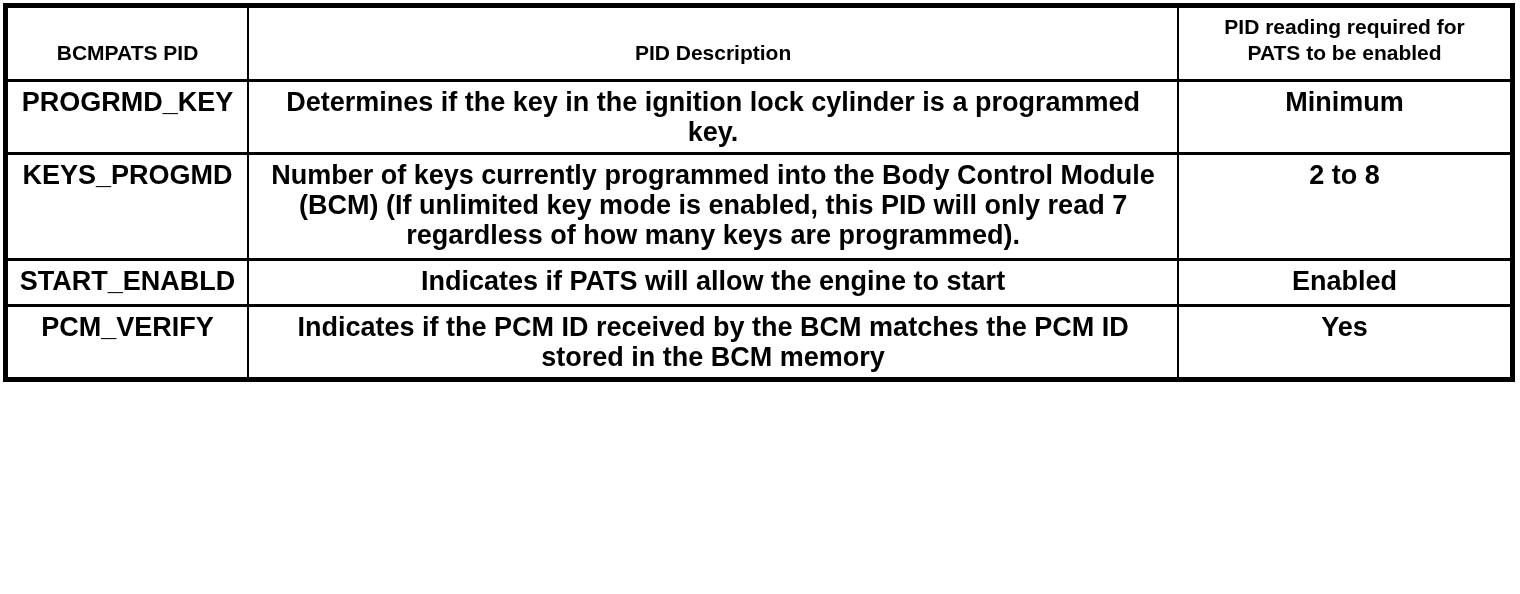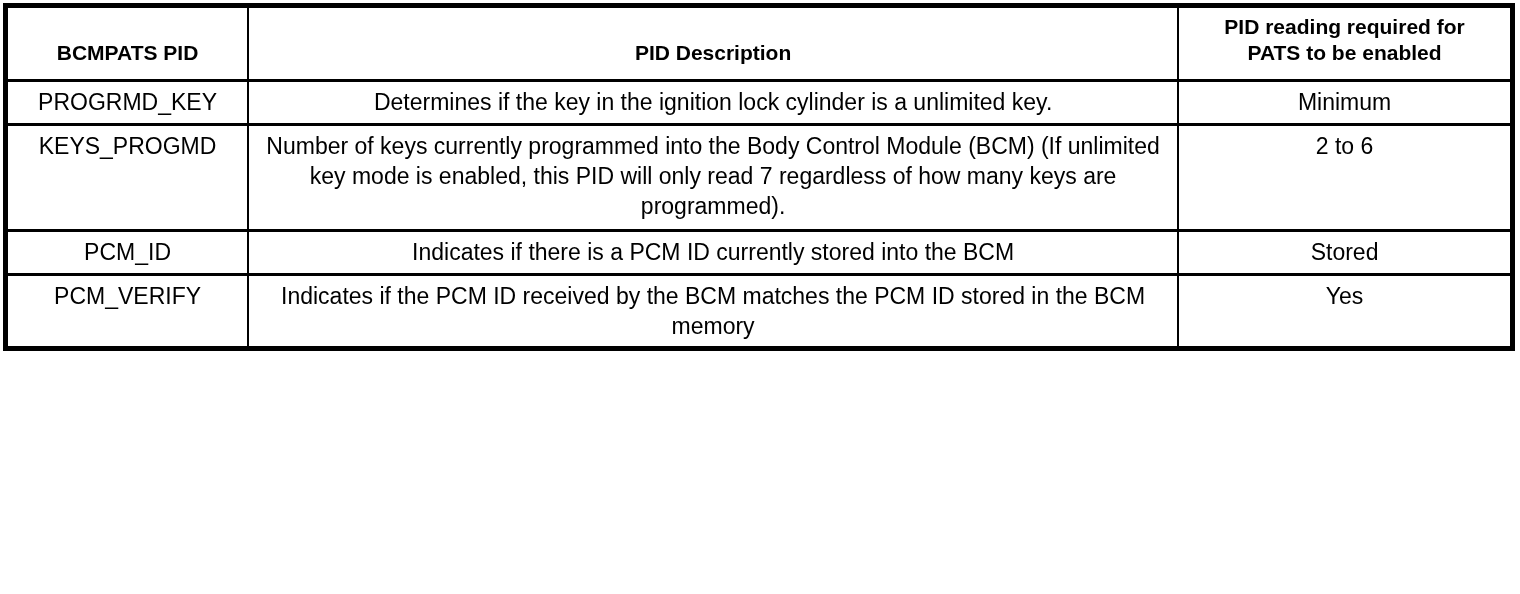--- a/index.html
+++ b/index.html
@@ -33,23 +33,23 @@
   }
   th {
     vertical-align: bottom;
     font-weight: bold;
     font-size: 21px;
     line-height: 26px;
     padding: 6px 8px 13px 8px;
   }
   td {
     vertical-align: top;
-    font-size: 23px;
+    font-size: 27px;
     line-height: 30px;
-    font-weight: normal;
+    font-weight: bold;
     padding: 5px 10px;
   }
   .col-pid      { width: 222px; }
   .col-desc     { width: 851px; }
   .col-reading  { width: 306px; }
   .hdr3-label {
     max-width: 256px;
     margin: 0 auto;
   }
   tr.hdr-row  { height: 74px; }
@@ -72,32 +72,32 @@
       <th class="col-pid">BCMPATS PID</th>
       <th class="col-desc">PID Description</th>
       <th class="col-reading">
         <div class="hdr3-label">PID reading required for PATS to be enabled</div>
       </th>
     </tr>
   </thead>
   <tbody>
     <tr class="r-1line">
       <td>PROGRMD_KEY</td>
-      <td>Determines if the key in the ignition lock cylinder is a unlimited key.</td>
+      <td>Determines if the key in the ignition lock cylinder is a programmed key.</td>
       <td>Minimum</td>
     </tr>
     <tr class="r-3line">
       <td>KEYS_PROGMD</td>
       <td>Number of keys currently programmed into the Body Control Module (BCM) (If unlimited key mode is enabled, this PID will only read 7 regardless of how many keys are programmed).</td>
-      <td>2 to 6</td>
+      <td>2 to 8</td>
     </tr>
-    <tr class="r-1line">
-      <td>PCM_ID</td>
-      <td>Indicates if there is a PCM ID currently stored into the BCM</td>
-      <td>Stored</td>
+    <tr class="r-1line-b">
+      <td>START_ENABLD</td>
+      <td>Indicates if PATS will allow the engine to start</td>
+      <td>Enabled</td>
     </tr>
     <tr class="r-2line">
       <td>PCM_VERIFY</td>
       <td>Indicates if the PCM ID received by the BCM matches the PCM ID stored in the BCM memory</td>
       <td>Yes</td>
     </tr>
   </tbody>
 </table>
 
 </body></html>

